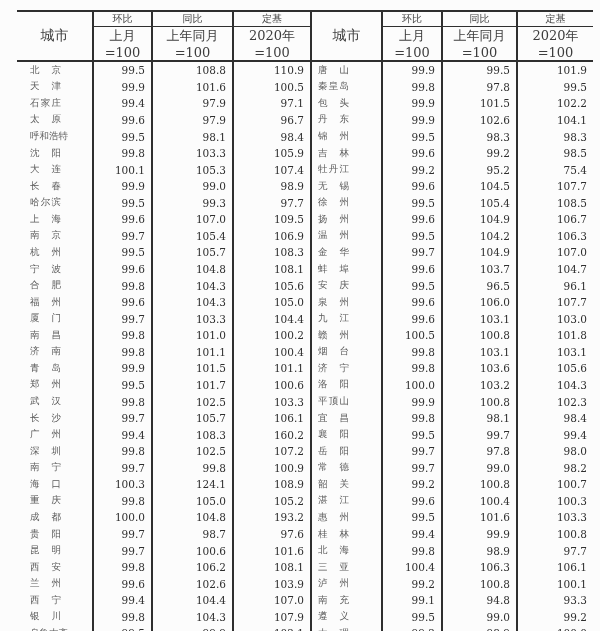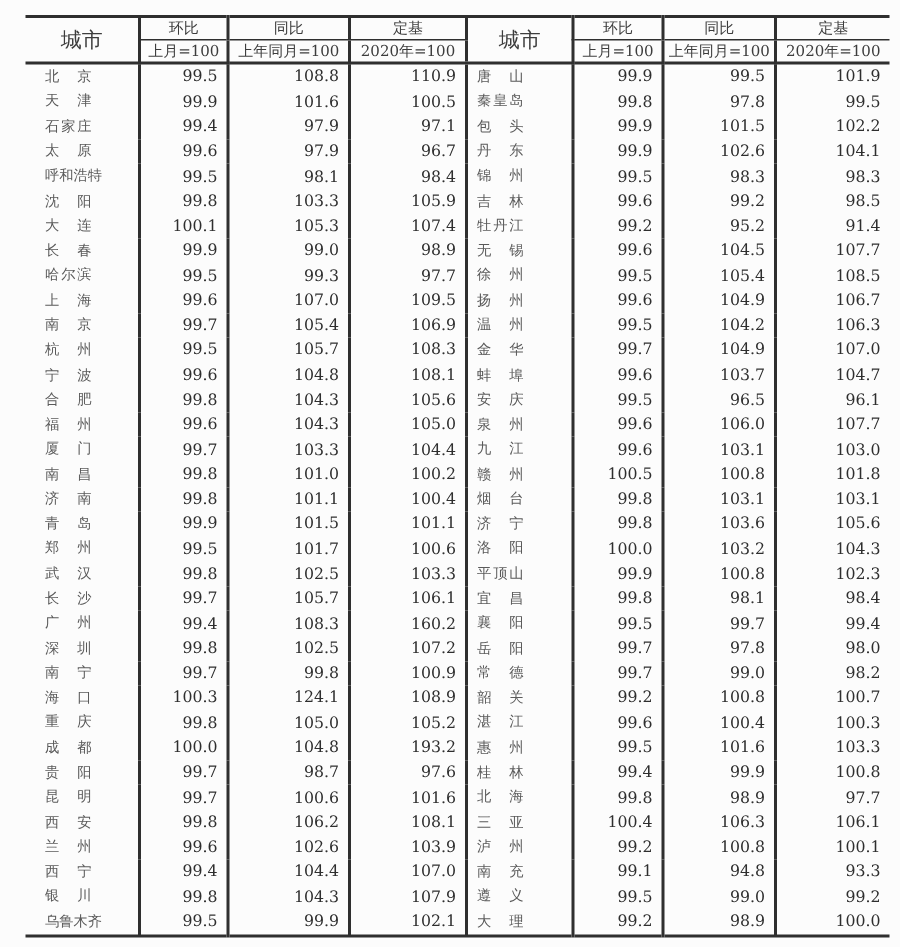--- a/index.html
+++ b/index.html
@@ -17,21 +17,21 @@
     border-collapse:collapse;table-layout:fixed;width:576px;
     border-top:2px solid var(--border);
     border-bottom:2px solid var(--border);
   }
   .price-table th{
     font-weight:normal;color:var(--head-ink);
     padding:0;text-align:center;vertical-align:middle;
   }
   thead tr{height:14px;}
   .grp{font-size:10px;}
-  .sub{font-size:10px;}
+  .sub{font-size:13px;}
   .city-h{font-size:14px;}
   .vr{border-right:2px solid var(--border);}
   .hb{border-bottom:1px solid var(--border);margin-top:16px;}
   .thick{border-bottom:2px solid var(--border);}
   tbody td{height:16.57px;padding:0;vertical-align:middle;}
   td.num{
     text-align:right;padding-right:6px;
     font-size:10.5px;color:var(--num-ink);
   }
   td.city-cell{color:var(--city-ink);font-size:9.5px;text-align:left;}
@@ -184,21 +184,21 @@
           <td class="num vr">100.1</td>
           <td class="num vr">105.3</td>
           <td class="num vr">107.4</td>
           <td class="city-cell pad-r vr"><span class="city">
               <span>牡</span>
               <span>丹</span>
               <span>江</span>
             </span></td>
           <td class="num vr">99.2</td>
           <td class="num vr">95.2</td>
-          <td class="num">91.4</td>
+          <td class="num">75.4</td>
         </tr>
         <tr>
           <td class="city-cell pad-l vr"><span class="city">
               <span>长</span>
               <span>春</span>
             </span></td>
           <td class="num vr">99.9</td>
           <td class="num vr">99.0</td>
           <td class="num vr">98.9</td>
           <td class="city-cell pad-r vr"><span class="city">

